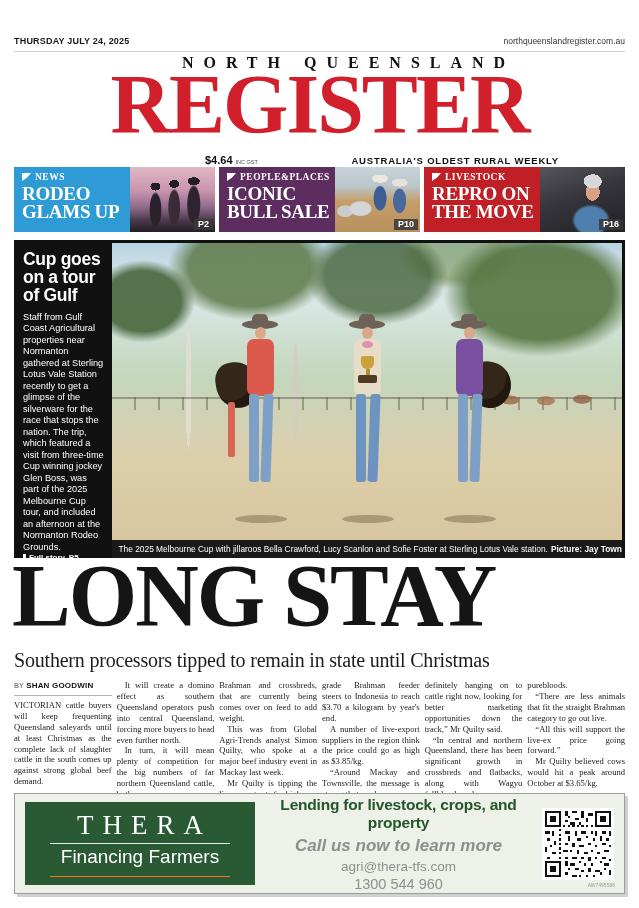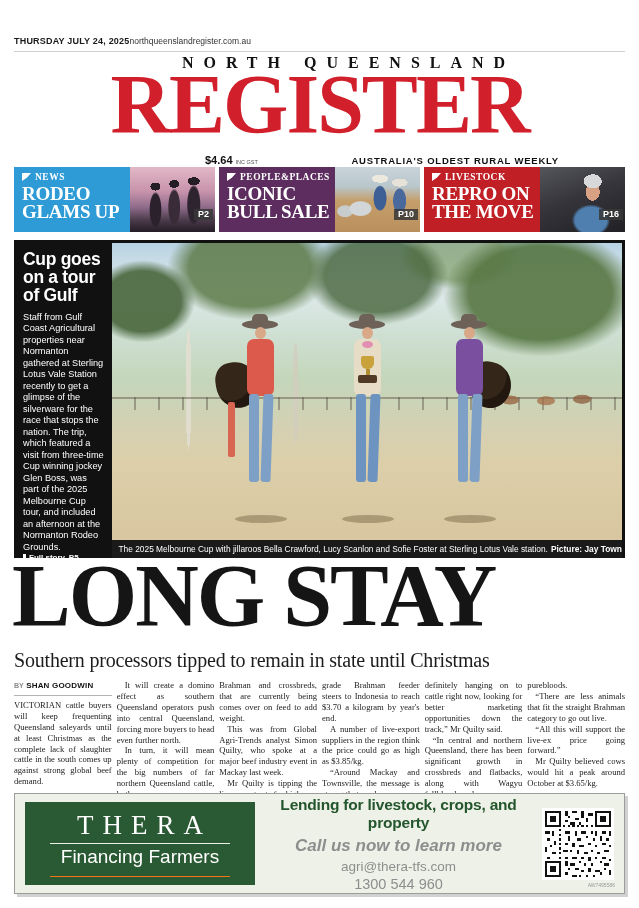--- a/index.html
+++ b/index.html
@@ -5,21 +5,21 @@
   * { margin:0; padding:0; box-sizing:border-box; }
   html,body { background:#ffffff; }
   .page {
     position:relative; width:639px; height:908px; margin:0 auto;
     background:#ffffff; overflow:hidden;
     font-family:"Liberation Sans", sans-serif; color:#121212;
   }
   
   .topbar {
     position:absolute; top:0; left:14px; right:14px; height:52px;
-    display:flex; align-items:flex-end;
+    display:flex; justify-content:space-between; align-items:flex-end;
     padding-bottom:5px; border-bottom:1px solid #cfcfcf;
   }
   .topbar .date { font-size:9px; font-weight:bold; letter-spacing:.2px; color:#1a1a1a; }
   .topbar .site { font-size:8.5px; color:#333; }
   
   .masthead { position:absolute; top:54px; left:0; right:0; height:112px; text-align:center; }
   .mast-kicker {
     font-family:"Liberation Serif", serif; font-weight:bold; font-size:16px;
     letter-spacing:10px; color:#111; padding-left:58px; display:block;
   }
@@ -37,21 +37,21 @@
   
   .teasers { position:absolute; top:167px; left:14px; right:14px; height:65px; display:flex; gap:4px; }
   .teaser { flex:1; display:flex; overflow:hidden; cursor:pointer; }
   .t-news { background:#2e9bd6; } .t-people { background:#5c2d5e; } .t-livestock { background:#c01f25; }
   .t-text { width:116px; padding:5px 4px 4px 8px; color:#fff; }
   .t-kicker { display:flex; align-items:center; gap:4px; font-family:"Liberation Serif", serif; font-weight:bold; font-size:9.5px; letter-spacing:.5px; }
   .t-flag { width:9px; height:8px; background:linear-gradient(135deg,#ffffff 55%, rgba(255,255,255,.45) 55%);
     clip-path:polygon(0 0, 100% 0, 58% 55%, 0 100%); }
   .t-title { font-family:"Liberation Serif", serif; font-weight:bold; font-size:19px; line-height:.95; margin-top:3px; letter-spacing:-.3px; }
   .t-photo { position:relative; flex:1; }
-  .p-badge { position:absolute; right:2px; bottom:12px; background:rgba(55,55,55,.85); color:#fff; font-size:9px; font-weight:bold; padding:0 4px 1px; }
+  .p-badge { position:absolute; right:2px; bottom:2px; background:rgba(55,55,55,.85); color:#fff; font-size:9px; font-weight:bold; padding:0 4px 1px; }
   .n1 { background:
     radial-gradient(ellipse 5px 4px at 30% 30%, #241d26 0 100%, transparent 100%),
     radial-gradient(ellipse 5px 4px at 52% 26%, #241d26 0 100%, transparent 100%),
     radial-gradient(ellipse 6px 4px at 75% 22%, #241d26 0 100%, transparent 100%),
     radial-gradient(ellipse 9px 26px at 30% 66%, #2a212c 0 60%, transparent 70%),
     radial-gradient(ellipse 9px 27px at 52% 62%, #3a2b38 0 60%, transparent 70%),
     radial-gradient(ellipse 10px 29px at 75% 58%, #2e2430 0 60%, transparent 70%),
     linear-gradient(180deg,#e2b8c6 0%, #c793ab 38%, #8e6b8a 62%, #4a3a4a 82%, #241d26 100%); }
   .n2 { background:
     radial-gradient(ellipse 8px 4px at 53% 18%, #ece8de 0 100%, transparent 100%),

